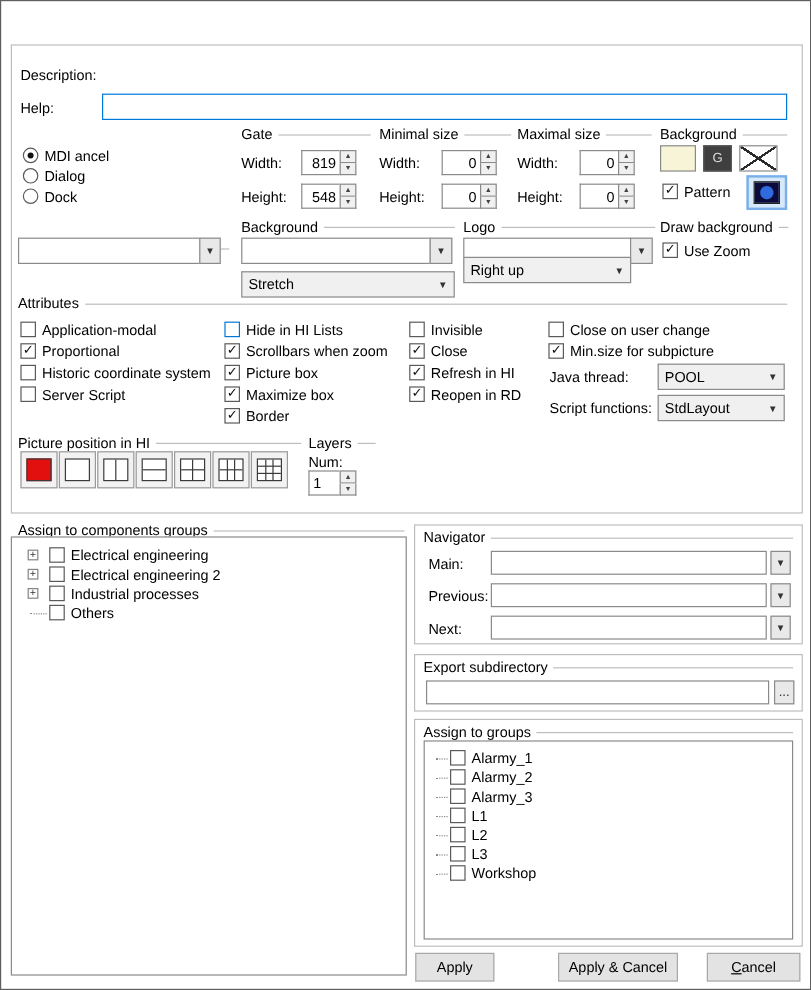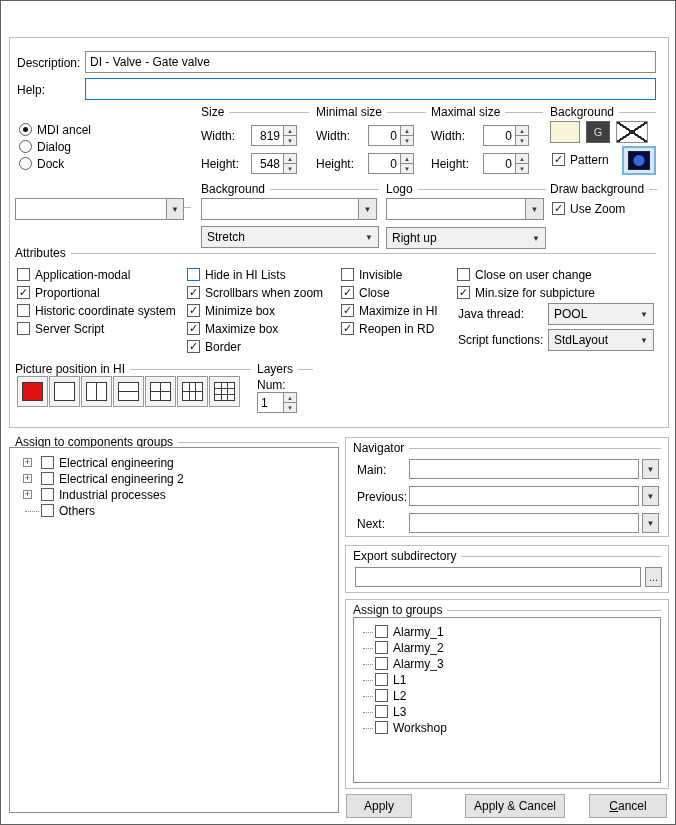--- a/index.html
+++ b/index.html
@@ -89,26 +89,25 @@
 </style>
 </head>
 <body>
 
 <div id="win">
 
 
   <div class="groupbox" style="left:8px;top:36px;width:660px;height:391px;"></div>
 
   <span class="lbl" style="left:16px;top:55px;">Description:</span>
-  <input class="txt" style="left: 84px; top: 50px; width: 571px; height: 22px;" value="DI - Valve - Gate valve">
   <span class="lbl" style="left:16px;top:82px;">Help:</span>
   <input class="txt focus" style="left: 84px; top: 77px; width: 571px; height: 22px;" value="">
 
   <div class="sect" style="left:200px;top:104px;width:108px;">
-      <span>Size</span>
+      <span>Gate</span>
     </div>
   <div class="sect" style="left:315px;top:104px;width:110px;">
       <span>Minimal size</span>
     </div>
   <div class="sect" style="left:430px;top:104px;width:112px;">
       <span>Maximal size</span>
     </div>
   <div class="sect" style="left:549px;top:104px;width:106px;">
       <span>Background</span>
     </div>
@@ -204,21 +203,21 @@
     </div>
   <div class="combo" style="left:200px;top:225px;width:178px;height:22px;">
     <span>Stretch</span>
     <span class="arrow">▼</span>
   </div>
 
   <input class="txt" style="left: 385px; top: 197px; width: 140px; height: 22px;" value="">
   <div class="dropbtn" style="left:524px;top:197px;width:19px;height:22px;">
       <span>▼</span>
     </div>
-  <div class="combo" style="left:385px;top:226px;width:160px;height:22px;text-align:right;">
+  <div class="combo" style="left:385px;top:213px;width:140px;height:22px;text-align:right;">
     <span>Right up</span>
     <span class="arrow">▼</span>
   </div>
 
   <span class="cb" style="left:551px;top:201px;">✓</span>
   <span class="lbl" style="left:569px;top:201px;">Use Zoom</span>
 
   <div class="sect" style="left:14px;top:245px;width:641px;">
       <span>Attributes</span>
     </div>
@@ -230,32 +229,32 @@
   <span class="cb" style="left:16px;top:303px;"></span>
   <span class="lbl" style="left:34px;top:303px;">Historic coordinate system</span>
   <span class="cb" style="left:16px;top:321px;"></span>
   <span class="lbl" style="left:34px;top:321px;">Server Script</span>
 
   <span class="cb focus" style="left:186px;top:267px;"></span>
   <span class="lbl" style="left:204px;top:267px;">Hide in HI Lists</span>
   <span class="cb" style="left:186px;top:285px;">✓</span>
   <span class="lbl" style="left:204px;top:285px;">Scrollbars when zoom</span>
   <span class="cb" style="left:186px;top:303px;">✓</span>
-  <span class="lbl" style="left:204px;top:303px;">Minimize box</span>
+  <span class="lbl" style="left:204px;top:303px;">Picture box</span>
   <span class="cb" style="left:186px;top:321px;">✓</span>
   <span class="lbl" style="left:204px;top:321px;">Maximize box</span>
   <span class="cb" style="left:186px;top:339px;">✓</span>
   <span class="lbl" style="left:204px;top:339px;">Border</span>
 
   <span class="cb" style="left:340px;top:267px;"></span>
   <span class="lbl" style="left:358px;top:267px;">Invisible</span>
   <span class="cb" style="left:340px;top:285px;">✓</span>
   <span class="lbl" style="left:358px;top:285px;">Close</span>
   <span class="cb" style="left:340px;top:303px;">✓</span>
-  <span class="lbl" style="left:358px;top:303px;">Maximize in HI</span>
+  <span class="lbl" style="left:358px;top:303px;">Refresh in HI</span>
   <span class="cb" style="left:340px;top:321px;">✓</span>
   <span class="lbl" style="left:358px;top:321px;">Reopen in RD</span>
 
   <span class="cb" style="left:456px;top:267px;"></span>
   <span class="lbl" style="left:474px;top:267px;">Close on user change</span>
   <span class="cb" style="left:456px;top:285px;">✓</span>
   <span class="lbl" style="left:474px;top:285px;">Min.size for subpicture</span>
 
   <span class="lbl" style="left:457px;top:306px;">Java thread:</span>
   <div class="combo" style="left:547px;top:302px;width:106px;height:22px;">

